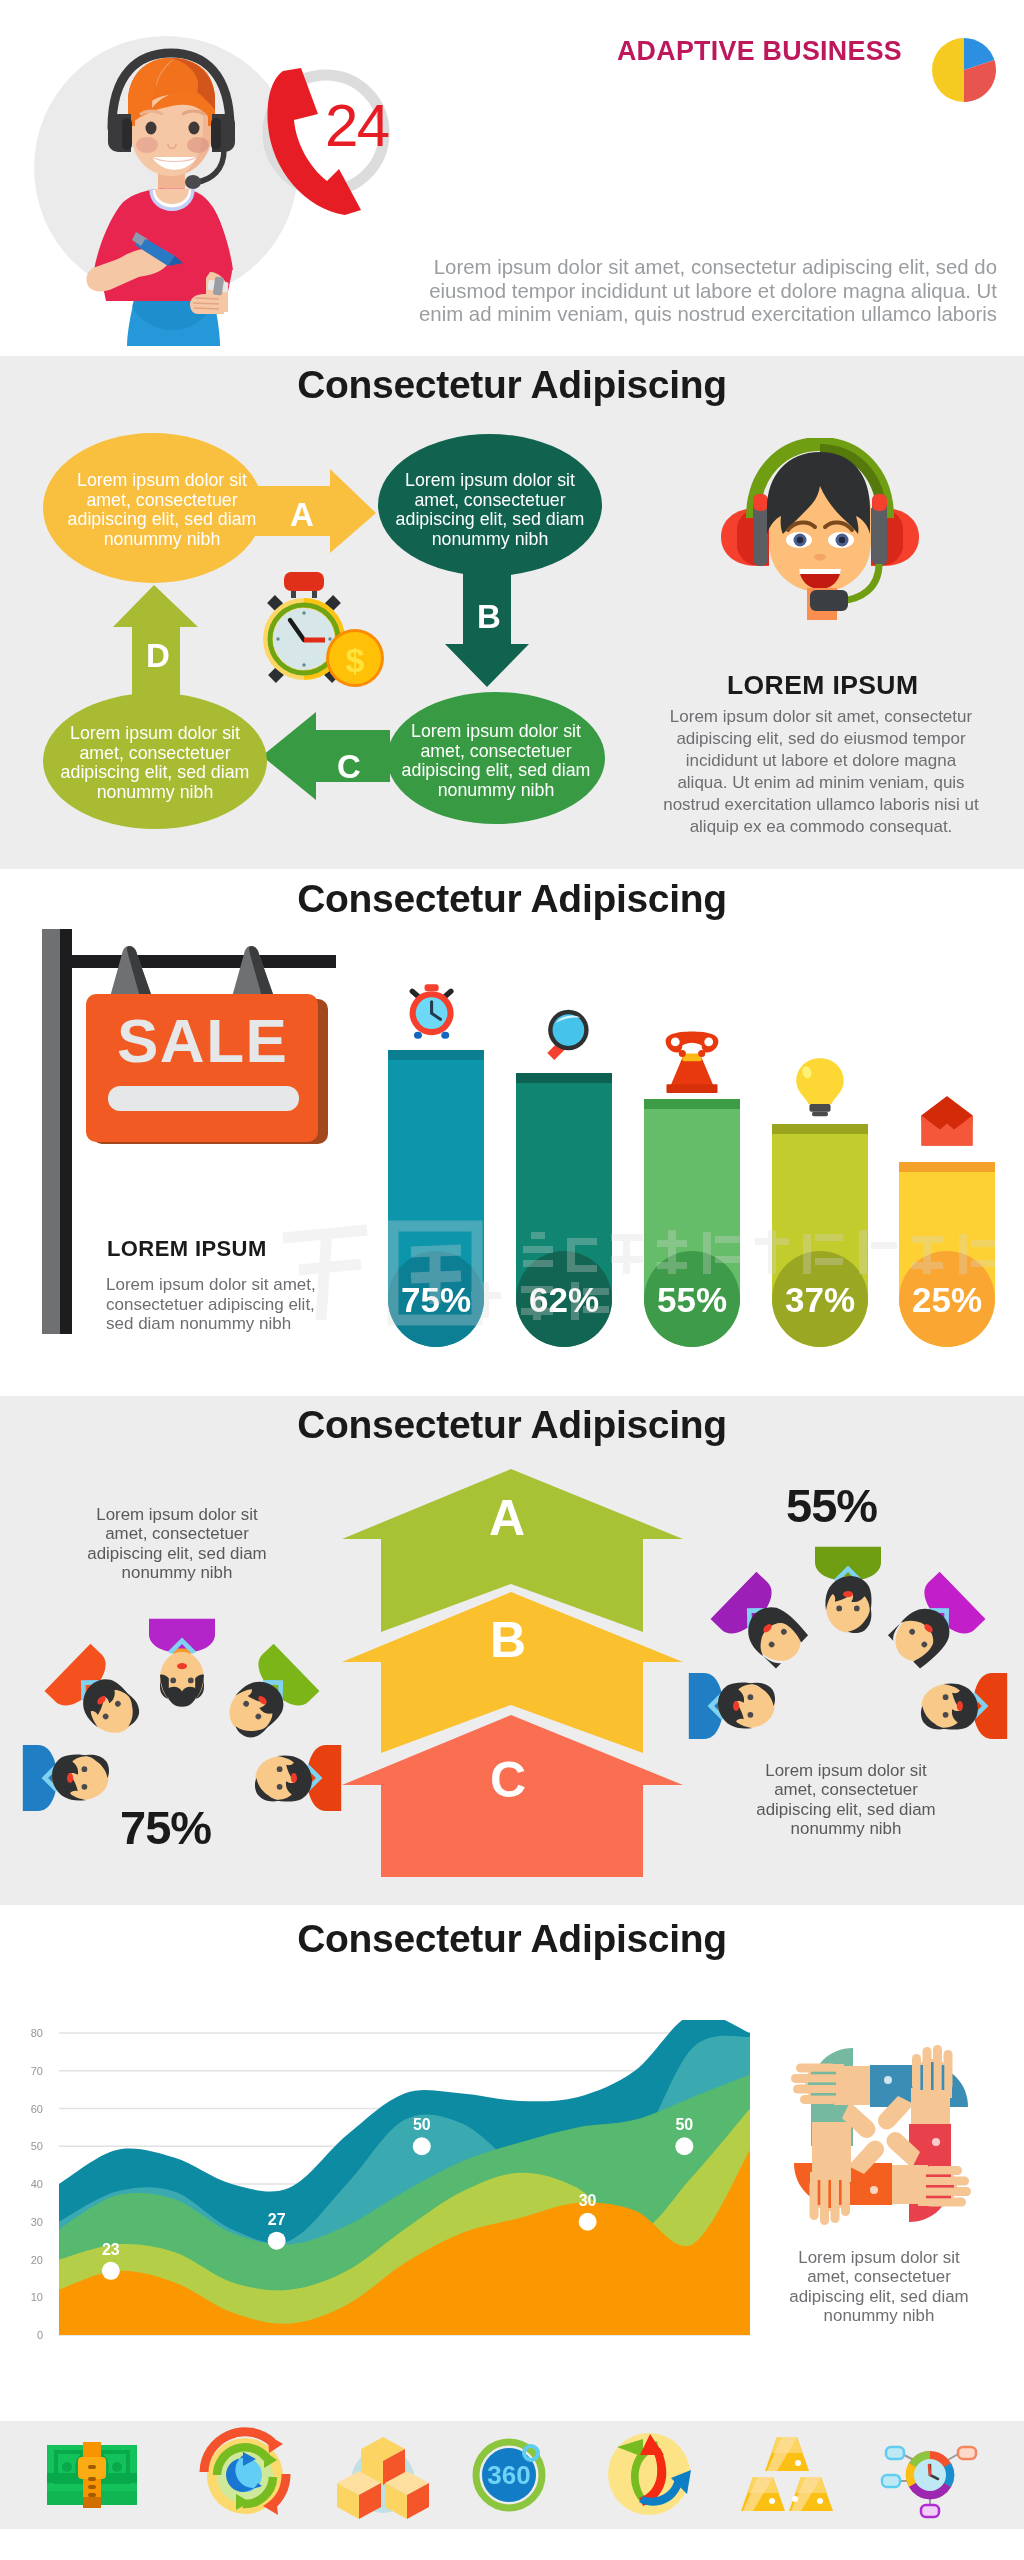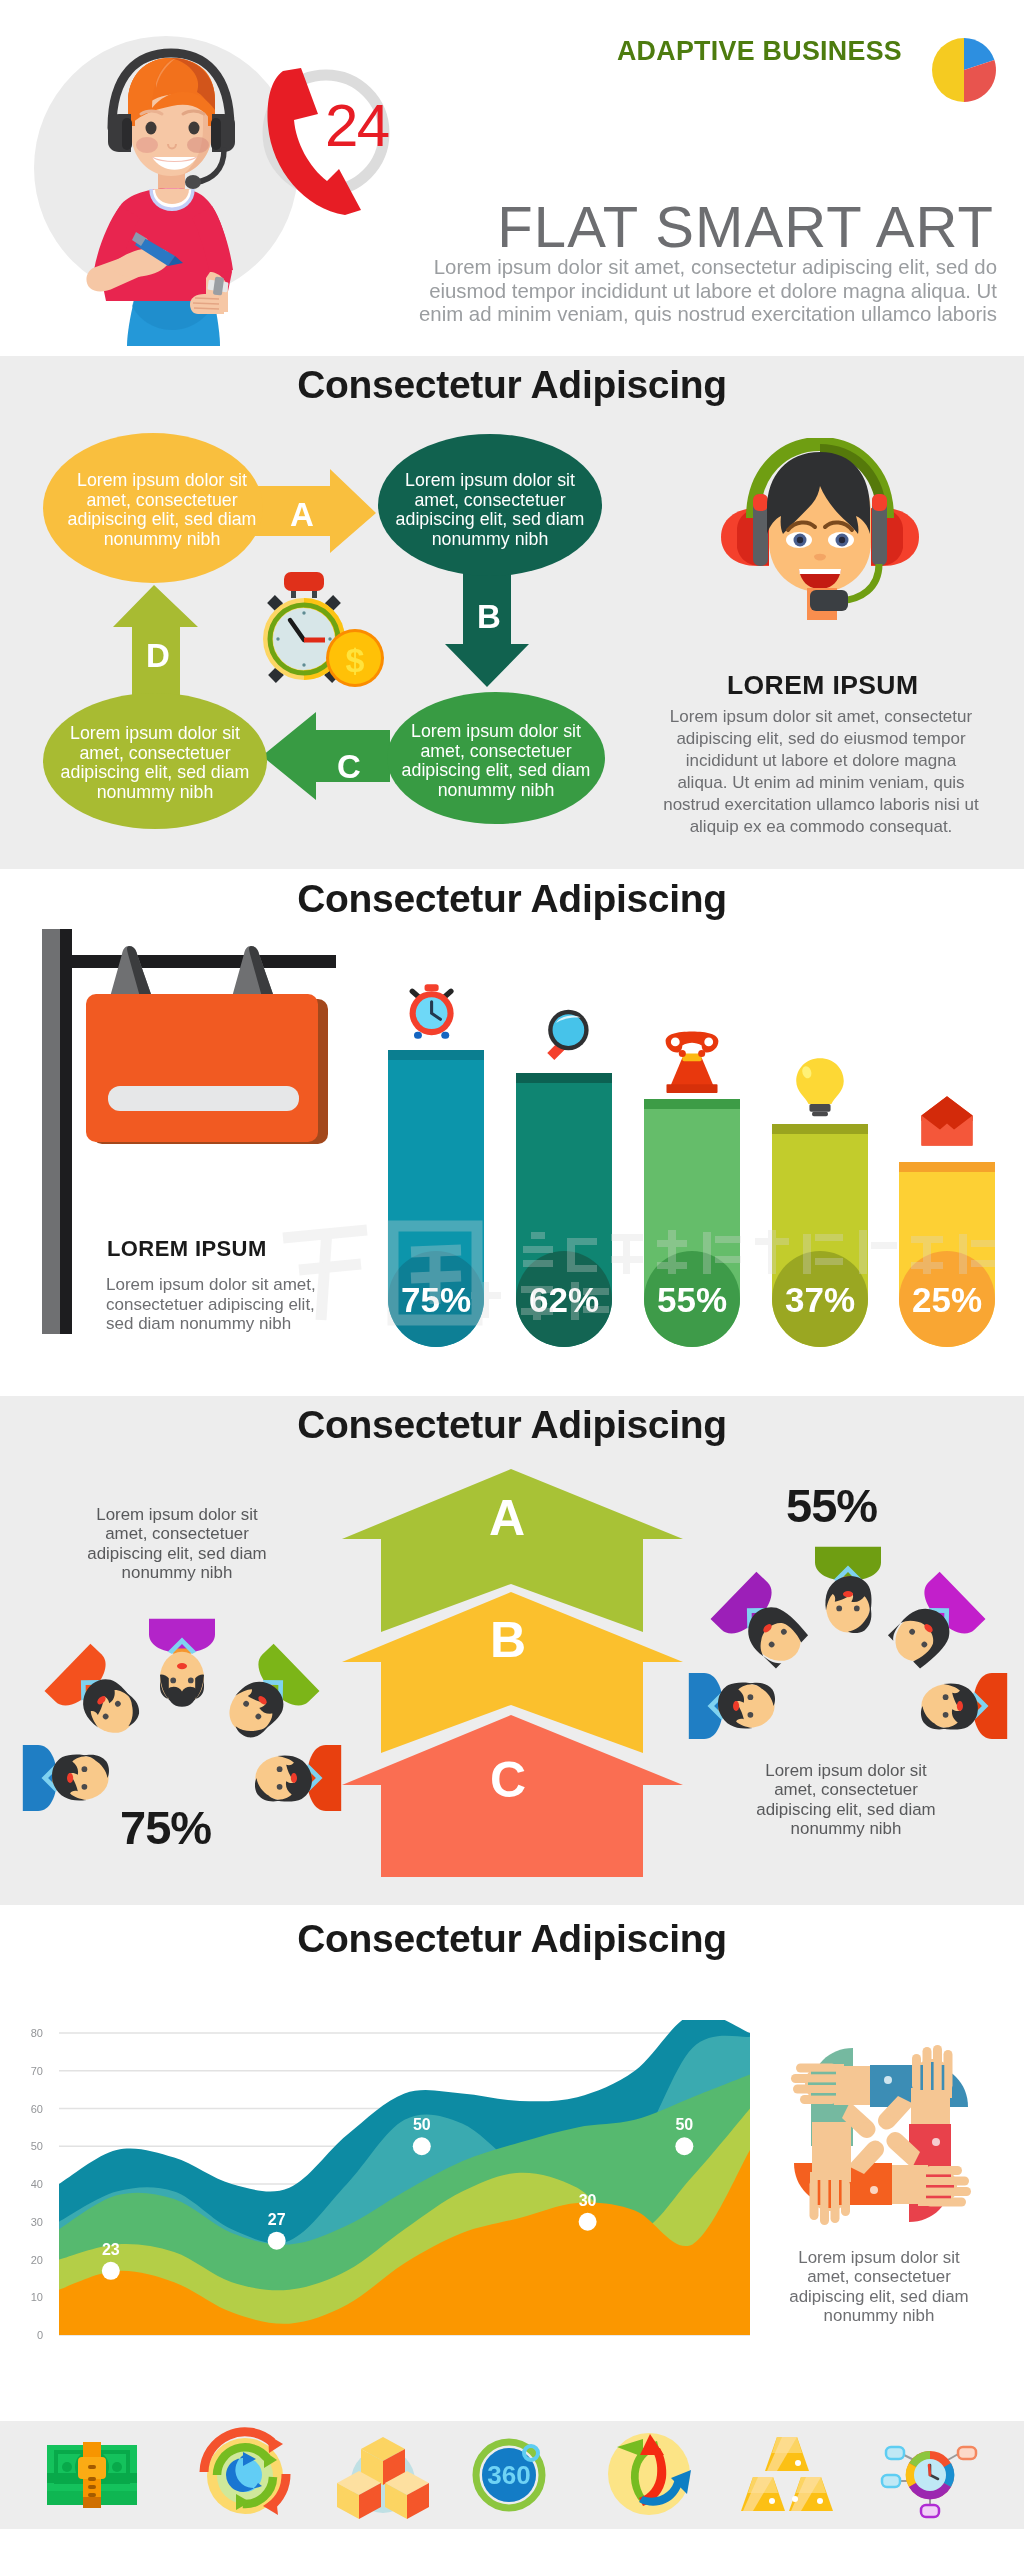--- a/index.html
+++ b/index.html
@@ -4,21 +4,21 @@
 <style>
   html,body{margin:0;padding:0;background:#fff;}
   body{width:1024px;height:2560px;font-family:"Liberation Sans",sans-serif;overflow:hidden;}
   .page{position:relative;width:1024px;height:2560px;background:#fff;}
   .band{position:absolute;left:0;width:1024px;background:#ededed;}
   .sec-title{position:absolute;width:100%;text-align:center;font-weight:bold;color:#1a1a1a;
              font-size:39px;letter-spacing:-0.3px;line-height:1;}
   svg{display:block;}
   .abs{position:absolute;}
   
-  #brand1{position:absolute;right:122px;top:36px;font-size:26.8px;font-weight:bold;color:#4d7c0f;letter-spacing:0.3px;}
+  #brand1{position:absolute;right:122px;top:36px;font-size:26.8px;font-weight:bold;color:#be185d;letter-spacing:0.3px;}
   #brand2{position:absolute;right:124px;top:62px;font-size:37px;font-weight:bold;color:#1a1a1a;letter-spacing:0.1px;}
   #bigtitle{position:absolute;right:30px;top:193px;font-size:58px;color:#6d6e71;font-weight:normal;letter-spacing:1.1px;}
   #headpara{position:absolute;right:27px;top:256px;width:600px;font-size:20.4px;color:#9a9da0;
             line-height:23.6px;text-align:right;white-space:pre-line;}
   .bub-text{position:absolute;font-size:17.8px;line-height:19.6px;color:#ffffff;text-align:center;white-space:pre-line;}
   .arrow-key{position:absolute;font-size:33px;font-weight:bold;color:#ffffff;line-height:1;}
   .chev-key{position:absolute;font-size:50px;font-weight:bold;color:#ffffff;line-height:1;}
   .sm-text{font-size:16.9px;line-height:19.3px;color:#58595b;white-space:pre-line;}
   .pct-big{font-size:47px;font-weight:bold;color:#1a1a1a;line-height:1;letter-spacing:-1px;}
 
@@ -132,21 +132,20 @@
       </g>
       </g>
     </svg>
     <div class="abs" style="left:325px;top:96px;font-size:60px;font-weight:normal;color:#e71d25;letter-spacing:-1.5px;line-height:1;">24</div>
     <div id="brand1">ADAPTIVE BUSINESS</div>
     <svg width="72" height="72" viewBox="0 0 72 72" style="position:absolute;left:928px;top:34px;">
       <path d="M36 36 L36 4 A32 32 0 0 1 66.4 26.1 Z" fill="#2d8fe0"></path>
       <path d="M36 36 L66.4 26.1 A32 32 0 0 1 36 68 Z" fill="#e8544e"></path>
       <path d="M36 36 L36 68 A32 32 0 1 1 36 4 Z" fill="#f5cb21"></path>
     </svg>
-    <div id="bigtitle">FLAT SMART ART</div>
     <div id="headpara">Lorem ipsum dolor sit amet, consectetur adipiscing elit, sed do
 eiusmod tempor incididunt ut labore et dolore magna aliqua. Ut
 enim ad minim veniam, quis nostrud exercitation ullamco laboris</div>
   </div>
 
   <div class="band" style="top:356px;height:513px;"></div>
   <div class="sec-title" style="top:365px;">Consectetur Adipiscing</div>
 
   <svg width="640" height="440" viewBox="0 0 640 440" style="position:absolute;left:0;top:420px;">
 
@@ -282,20 +281,21 @@
     <path d="M99 21 C103 21 106 24 107 29 L122 72 L110 72 L98 29 C97 24 96 22 99 21 Z" fill="#3b3c3e"></path>
     <path d="M221 21 C225 21 228 24 229 29 L244 72 L202 72 L214 29 C215 24 217 21 221 21 Z" fill="#6f7072"></path>
     <path d="M221 21 C225 21 228 24 229 29 L244 72 L232 72 L220 29 C219 24 218 22 221 21 Z" fill="#3b3c3e"></path>
 
     <rect x="62" y="74" width="236" height="145" rx="10" fill="#a3481c"></rect>
 
     <rect x="56" y="69" width="232" height="148" rx="10" fill="#f15a22"></rect>
 
     <rect x="78" y="161" width="191" height="25" rx="12" fill="#e6e7e8"></rect>
   </svg>
+  <div class="abs" style="left:117px;top:1010px;font-size:62px;font-weight:bold;color:#e6e7e8;letter-spacing:1.5px;line-height:1;">SALE</div>
   <div class="abs" style="left:107px;top:1236px;font-size:22px;font-weight:bold;color:#1a1a1a;letter-spacing:0.4px;">LOREM IPSUM</div>
   <div class="abs" style="left:106px;top:1275px;width:240px;font-size:17px;line-height:19.6px;color:#6d6e71;white-space:pre-line;">Lorem ipsum dolor sit amet,
 consectetuer adipiscing elit,
 sed diam nonummy nibh</div>
 
   <svg id="barchart" width="640" height="420" viewBox="0 0 640 420" style="position:absolute;left:370px;top:960px;">
       <path d="M18 90 L114 90 L114 339 A48 48 0 0 1 18 339 Z" fill="#0c95ab"></path>
       <rect x="18" y="90" width="96" height="10" fill="#0b7e90"></rect>
       <circle cx="66" cy="339" r="48" fill="#0d7f95"></circle>
       <text x="66" y="352" text-anchor="middle" fill="#ffffff" font-family="&quot;Liberation Sans&quot;,sans-serif" font-size="35" font-weight="bold">75%</text>

